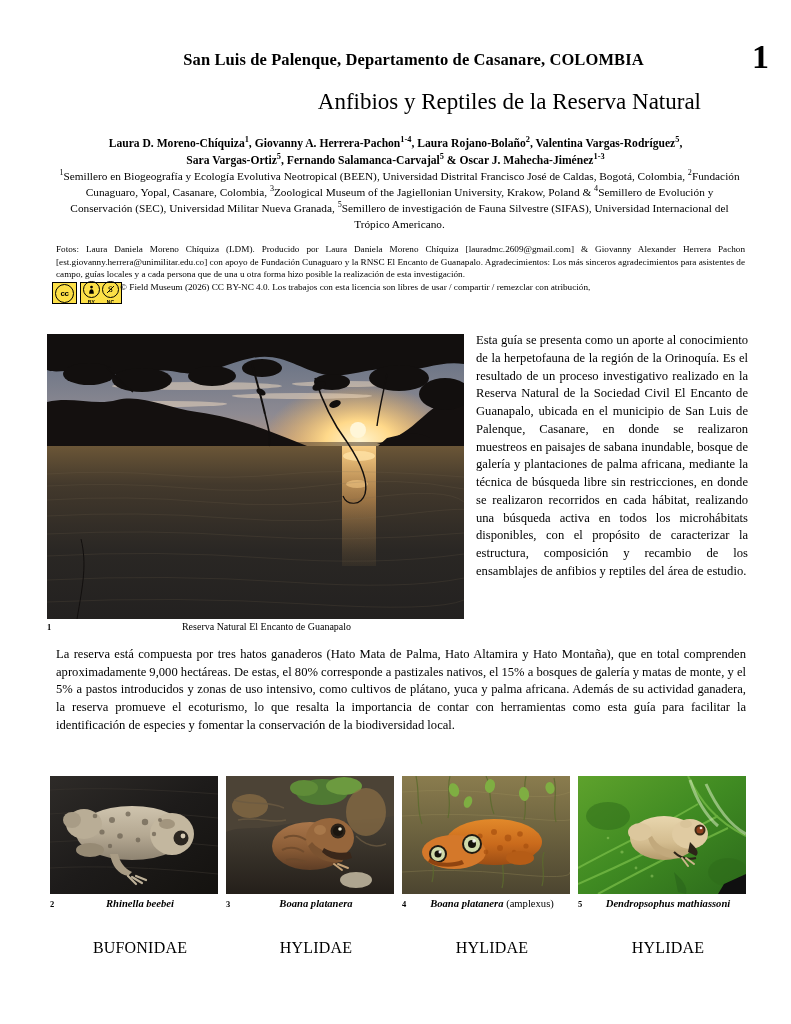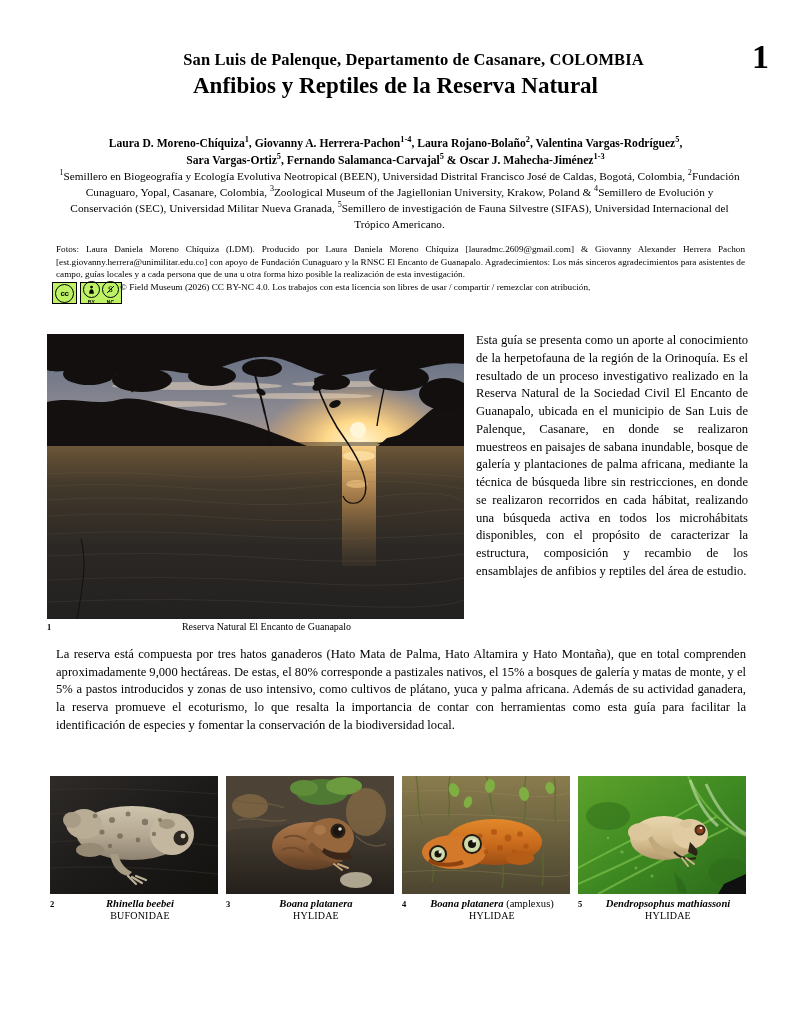--- a/index.html
+++ b/index.html
@@ -38,24 +38,24 @@
     top: 50px;
     text-align: center;
     font-size: 16.5px;
     font-weight: bold;
     letter-spacing: 0.1px;
     padding-left: 36px;
   }
   .title {
     position: absolute;
     left: 90px; right: 90px;
-    top: 72px;
-    text-align: center;
+    top: 88px;
+    text-align: right;
     font-size: 23px;
-    font-weight: bold;
+    font-weight: normal;
     line-height: 1.22;
   }
   .authors {
     position: absolute;
     left: 60px; right: 60px;
     top: 136px;
     text-align: center;
     font-size: 11.6px;
     font-weight: bold;
     line-height: 1.45;
@@ -88,21 +88,21 @@
   }
   .cc-badges {
     position: absolute;
     left: 0; top: 1px;
     display: flex;
     gap: 3px;
     align-items: flex-start;
   }
   .cc-box {
     border: 1.2px solid #000;
-    background: #bef264;
+    background: #fde047;
     height: 22px;
     display: flex;
     align-items: center;
     padding: 0 2px;
     box-sizing: border-box;
   }
   .cc-mark {
     width: 17px; height: 17px;
     border: 1.4px solid #000;
     border-radius: 50%;
@@ -244,23 +244,24 @@
     text-align: center;
   }
   .sci-name {
     font-size: 10.6px;
     font-style: italic;
     font-weight: bold;
     line-height: 1.25;
   }
   .sci-name .qualifier { font-style: normal; font-weight: normal; }
   .family {
-    font-size: 10px;
+    font-size: 16px;
     line-height: 1.25;
     letter-spacing: 0.2px;
+    margin-top: 28px;
   }
 </style>
 </head>
 <body>
 
 <div class="page">
 
   <div class="page-number">1</div>
 
   <div class="locality">San Luis de Palenque, Departamento de Casanare, COLOMBIA</div>

